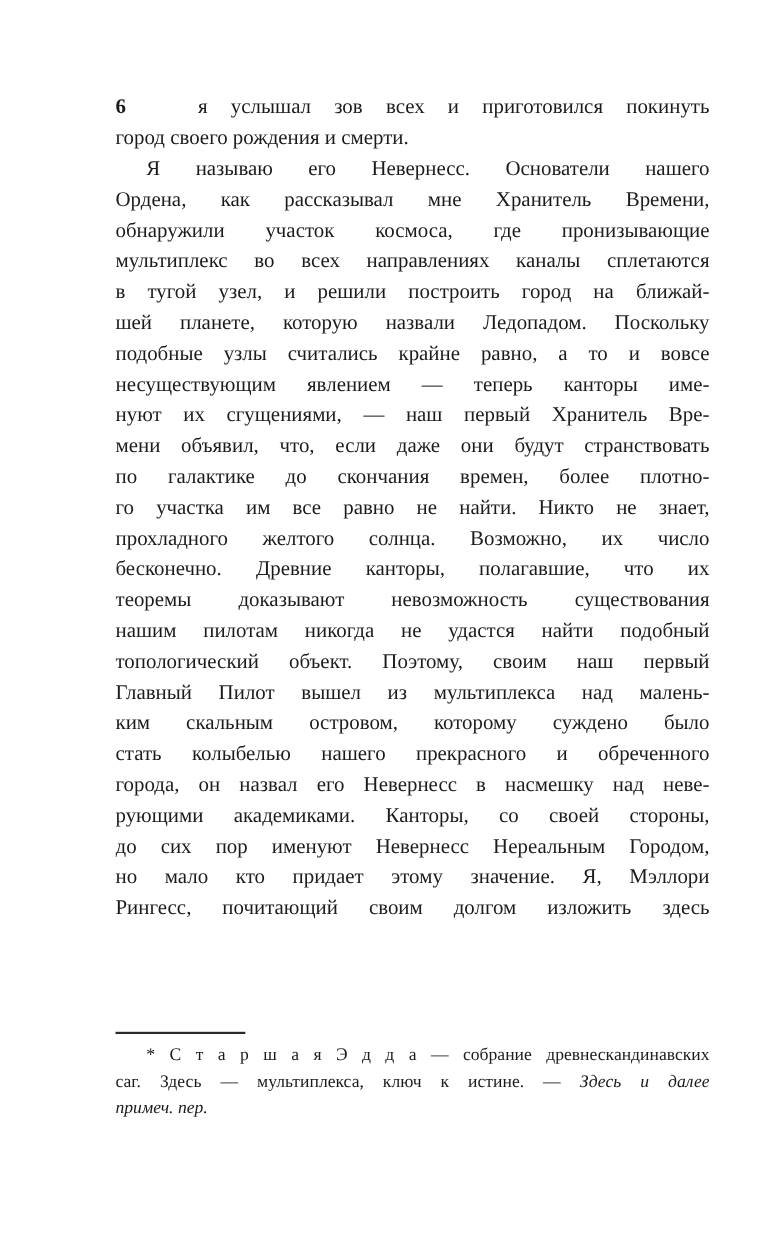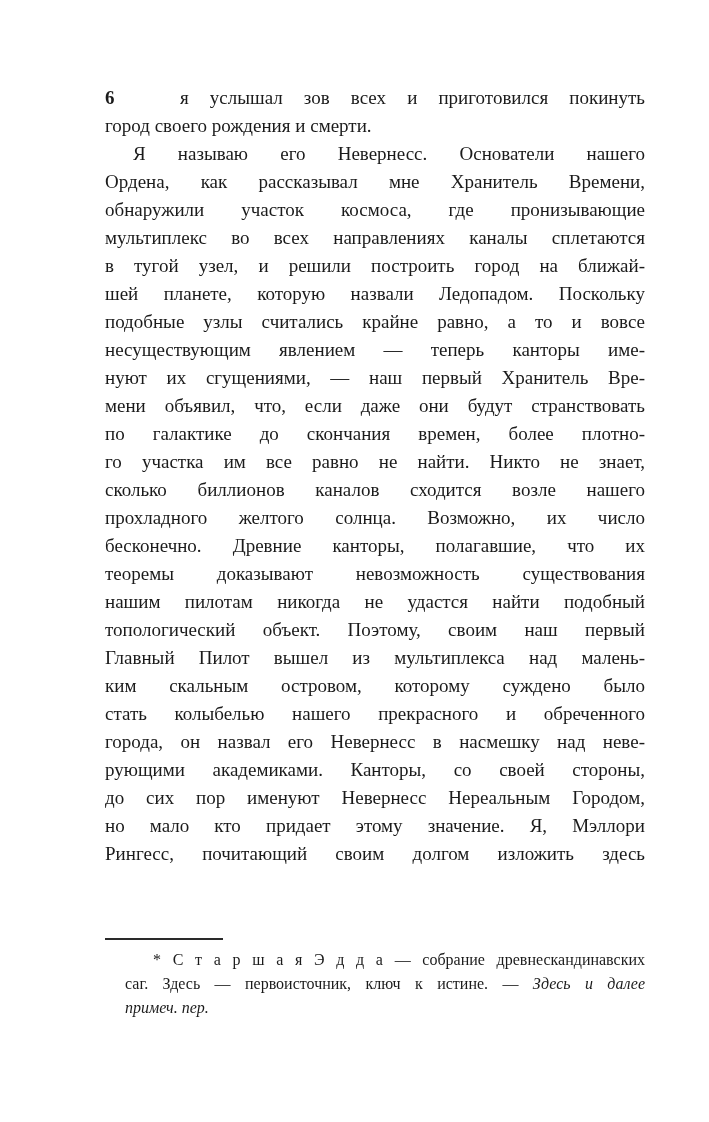--- a/index.html
+++ b/index.html
@@ -59,21 +59,20 @@
     border: 0;
     border-top: 2px solid #2a2a2a;
     margin: 0 0 8px 0;
   }
   .footnote-line {
     font-size: 16px;
     line-height: 24px;
     text-align: justify;
     text-align-last: justify;
     overflow: hidden;
-    margin-left: 20px;
   }
   .footnote-line.first {
     text-indent: 28px;
   }
   .footnote-line.last {
     text-align: left;
     text-align-last: left;
   }
   .italic {
     font-style: italic;
@@ -94,39 +93,38 @@
         <div class="line">обнаружили участок космоса, где пронизывающие</div>
         <div class="line">мультиплекс во всех направлениях каналы сплетаются</div>
         <div class="line">в тугой узел, и решили построить город на ближай-</div>
         <div class="line">шей планете, которую назвали Ледопадом. Поскольку</div>
         <div class="line">подобные узлы считались крайне равно, а то и вовсе</div>
         <div class="line">несуществующим явлением — теперь канторы име-</div>
         <div class="line">нуют их сгущениями, — наш первый Хранитель Вре-</div>
         <div class="line">мени объявил, что, если даже они будут странствовать</div>
         <div class="line">по галактике до скончания времен, более плотно-</div>
         <div class="line">го участка им все равно не найти. Никто не знает,</div>
-        <div class="line">сколько биллионов каналов сходится возле нашего</div>
         <div class="line">прохладного желтого солнца. Возможно, их число</div>
         <div class="line">бесконечно. Древние канторы, полагавшие, что их</div>
         <div class="line">теоремы доказывают невозможность существования</div>
         <div class="line">нашим пилотам никогда не удастся найти подобный</div>
         <div class="line">топологический объект. Поэтому, своим наш первый</div>
         <div class="line">Главный Пилот вышел из мультиплекса над малень-</div>
         <div class="line">ким скальным островом, которому суждено было</div>
         <div class="line">стать колыбелью нашего прекрасного и обреченного</div>
         <div class="line">города, он назвал его Невернесс в насмешку над неве-</div>
         <div class="line">рующими академиками. Канторы, со своей стороны,</div>
         <div class="line">до сих пор именуют Невернесс Нереальным Городом,</div>
         <div class="line">но мало кто придает этому значение. Я, Мэллори</div>
         <div class="line">Рингесс, почитающий своим долгом изложить здесь</div>
       </div>
   </div>
 
   <div class="footnote">
     <hr class="footnote-rule">
     <div class="footnote-line first">* С т а р ш а я   Э д д а — собрание древнескандинавских</div>
     <div class="footnote-line">
-      <span>саг. Здесь — первоисточник, ключ к истине. — </span><span class="italic">Здесь и далее</span>
+      <span>саг. Здесь — мультиплекса, ключ к истине. — </span><span class="italic">Здесь и далее</span>
     </div>
     <div class="footnote-line last italic">примеч. пер.</div>
   </div>
 
 </div>
 
 </body></html>

